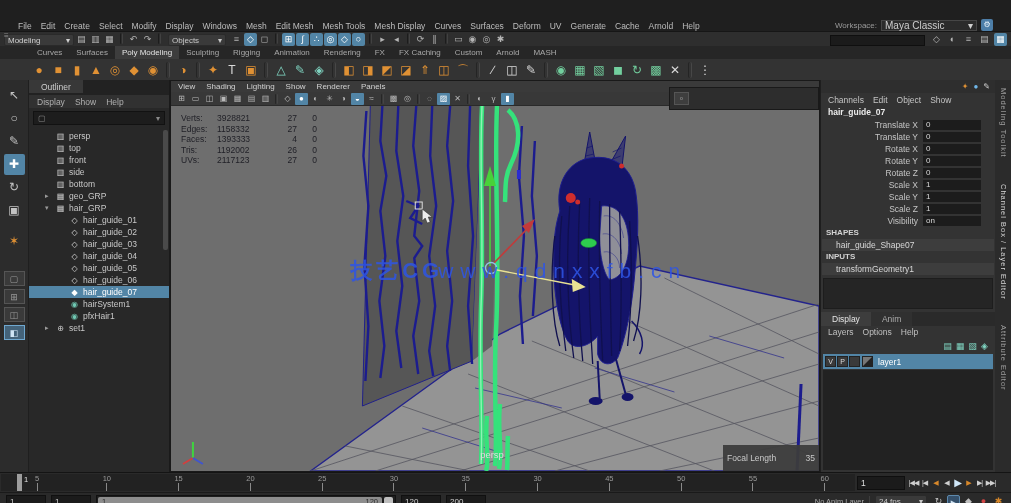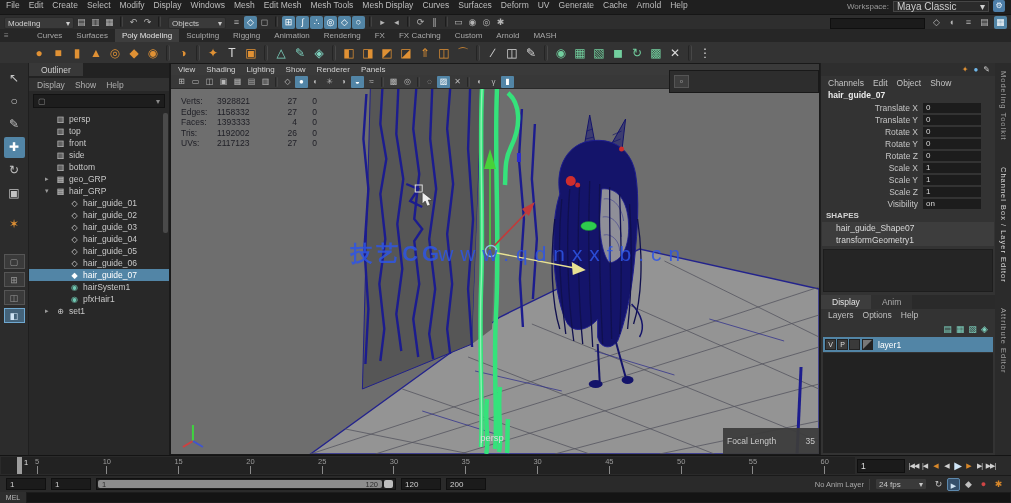--- a/index.html
+++ b/index.html
@@ -1,21 +1,21 @@
 <!DOCTYPE html>
 <html><head>
 <meta charset="utf-8">
 <style>
   *{box-sizing:border-box;margin:0;padding:0}
   html,body{background:#1a1a1a}
   body{font-family:"Liberation Sans",sans-serif;-webkit-user-select:none;user-select:none}
   .root{position:relative;width:1011px;height:503px;background:#2b2b2b;overflow:hidden;color:#c0c0c0}
 
   
-  .menubar{height:14px;background:#1f1f1f;display:flex;align-items:flex-start;padding:0 6px;font-size:8.5px;color:#bdbdbd;white-space:nowrap}
+  .menubar{height:31px;background:#1f1f1f;display:flex;align-items:flex-end;padding:0 18px;font-size:8.5px;color:#bdbdbd;white-space:nowrap}
   .menubar .m-item{margin-right:9px;cursor:default}
   .ws-wrap{margin-left:auto;display:flex;align-items:center;gap:4px}
   .ws-label{color:#9a9a9a;font-size:8px}
   .ws-select{width:96px;height:11px;background:#2b2b2b;border:1px solid #464646;font-size:10px;color:#cfcfcf;display:flex;align-items:center;justify-content:space-between;padding:0 3px}
   .ws-icon{width:12px;height:12px;background:#4d7ea8;border-radius:2px;color:#e8f2fa;font-size:8px;line-height:12px;text-align:center}
 
   
   .statusline{height:15px;background:#2e2e2e;border-top:1px solid #161616;display:flex;align-items:flex-end;padding:0 4px;gap:1px;font-size:9px}
   .menuset{width:70px;height:12px;background:#3a3a3a;border:1px solid #2a2a2a;font-size:8px;color:#d0d0d0;display:flex;align-items:center;justify-content:space-between;padding:0 3px;border-radius:2px}
   .s-icon{width:13px;height:13px;line-height:13px;text-align:center;color:#b5b5b5;font-size:9px;border-radius:2px}
@@ -673,20 +673,21 @@
           <span class="cb-label">Scale Z</span>
           <span class="cb-value">1</span>
         </div>
           <div class="cb-row">
           <span class="cb-label">Visibility</span>
           <span class="cb-value">on</span>
         </div>
         </div>
       <div class="cb-section">SHAPES</div>
       <div class="cb-node">hair_guide_Shape07</div>
+      <div class="cb-section">INPUTS</div>
       <div class="cb-node">transformGeometry1</div>
       <div class="rp-empty"></div>
 
       <div class="le-tabs">
           <span class="le-tab active"><span>Display</span></span>
           <span class="le-tab"><span>Anim</span></span>
         </div>
       <div class="le-menus">
           <span><span>Layers</span></span>
           <span><span>Options</span></span>

